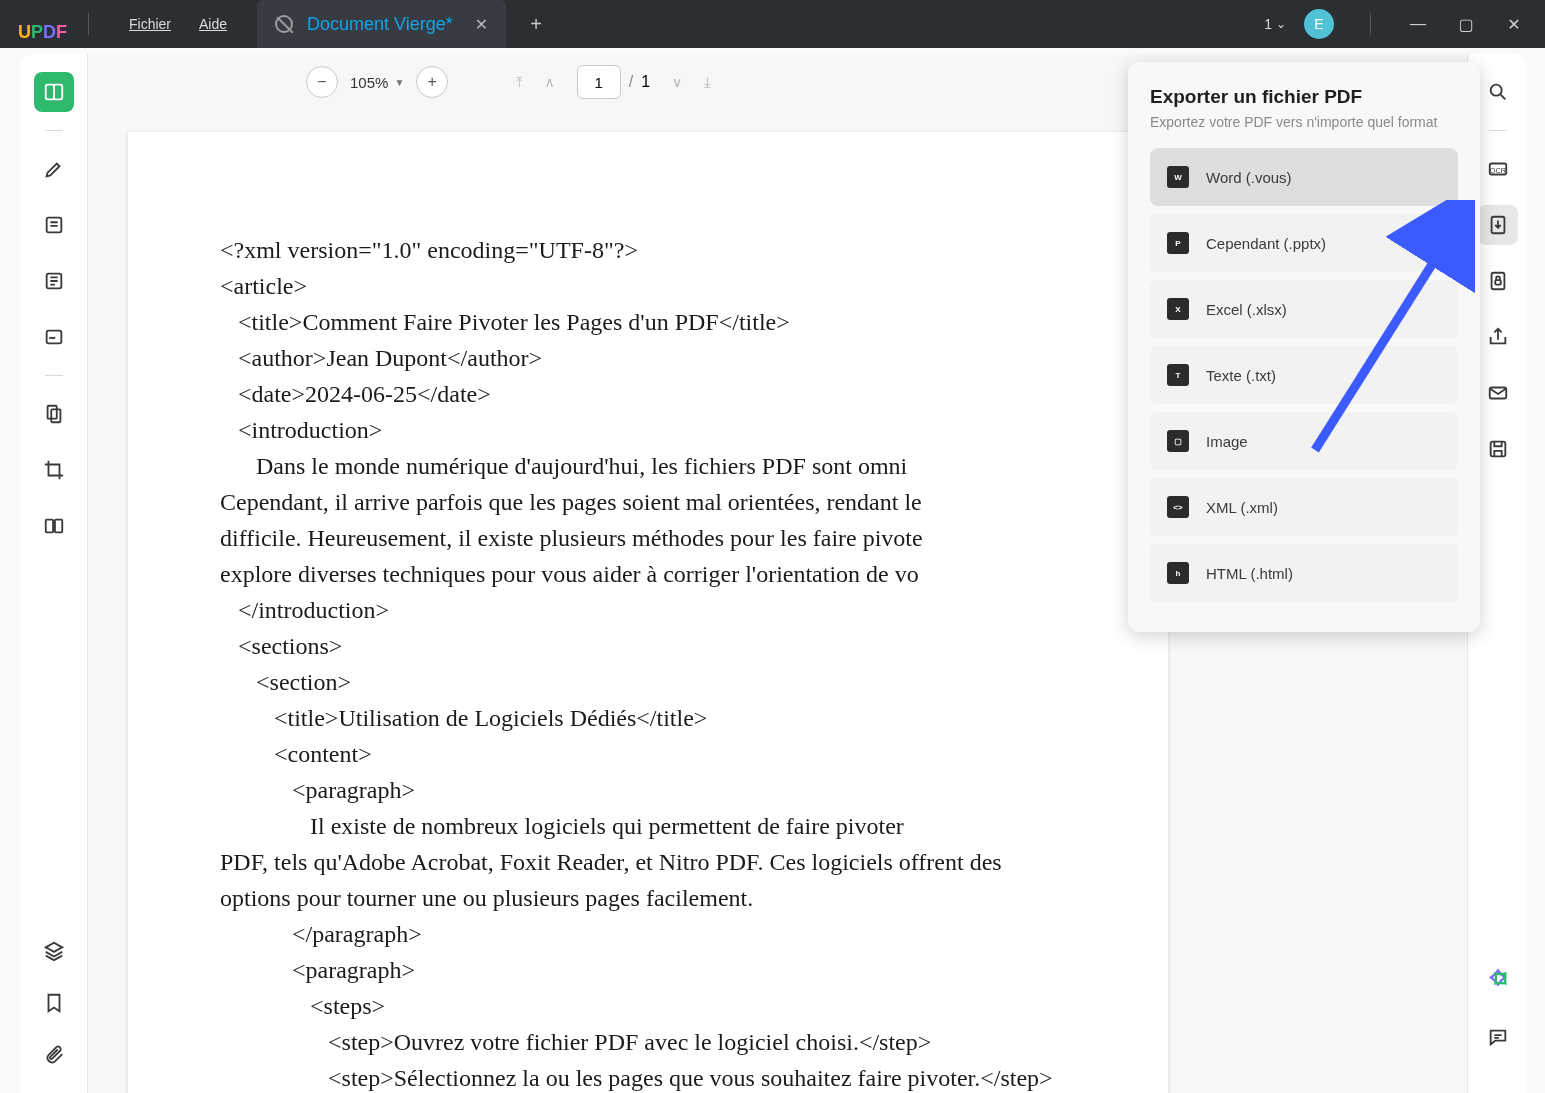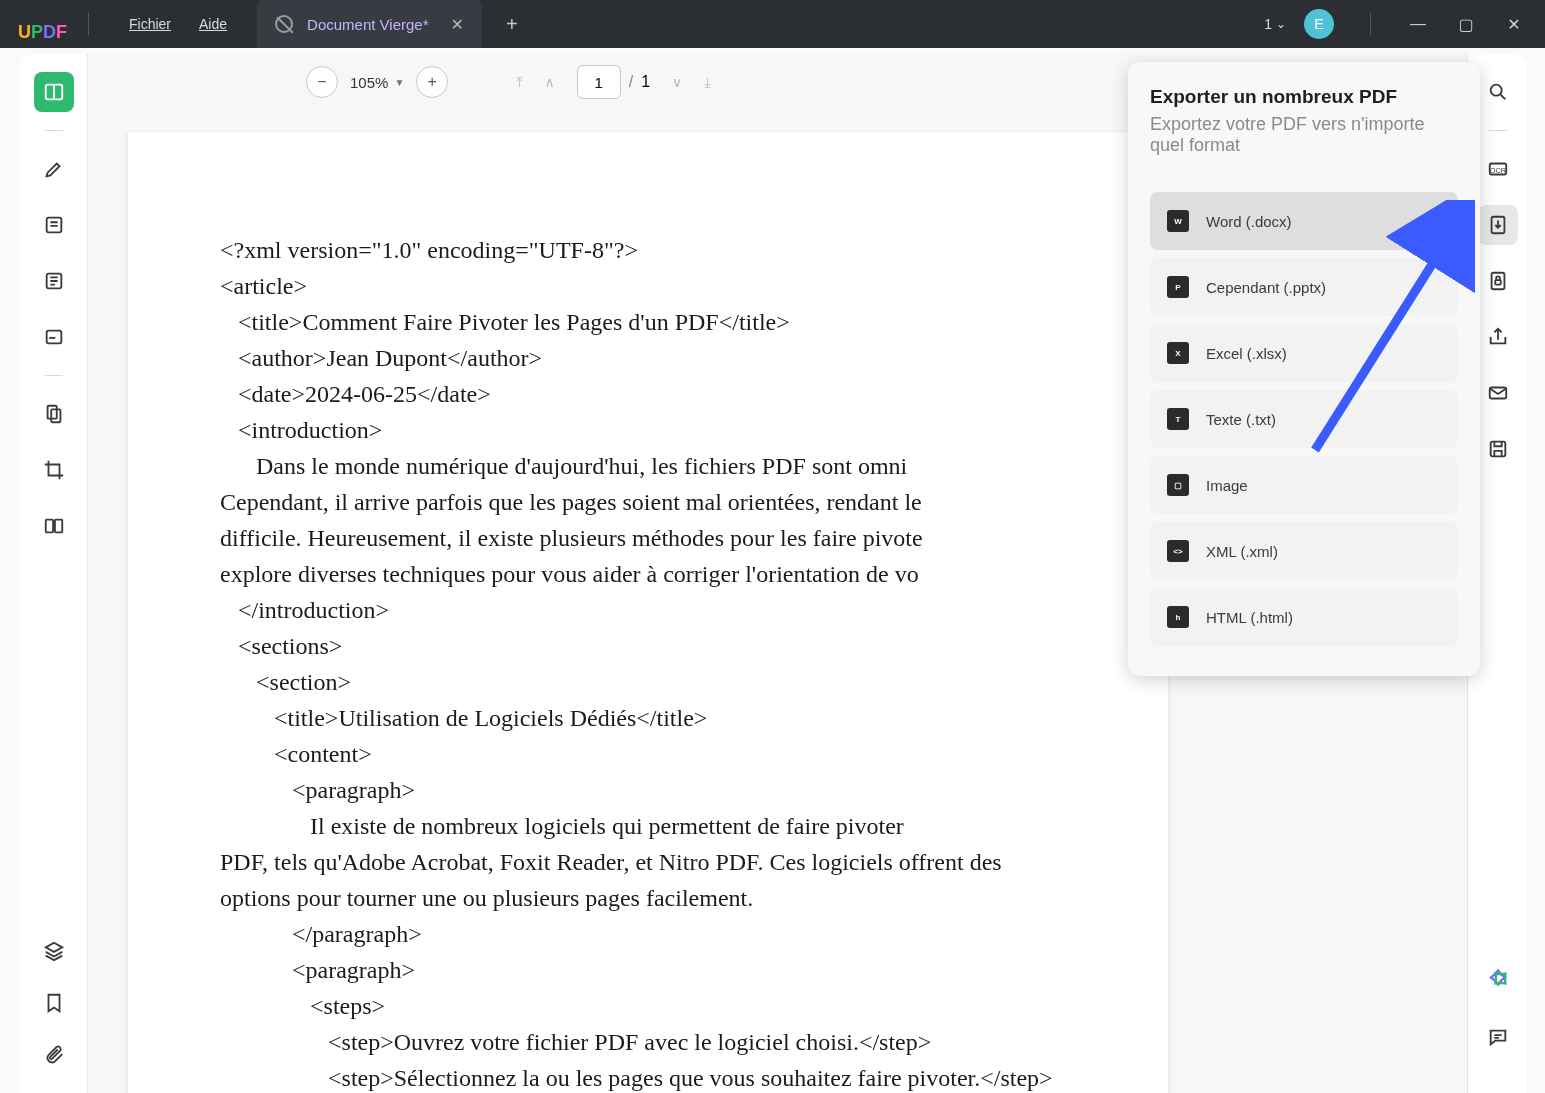--- a/index.html
+++ b/index.html
@@ -12,21 +12,21 @@
 .logo .p { color: #2fb96f; }
 .logo .d { color: #7a6fff; }
 .logo .f { color: #ff5dac; }
 .menu { display: flex; gap: 28px; padding-left: 22px; }
 .menu span { font-size: 14px; color: #d9dbde; cursor: pointer; text-decoration: underline; }
 .sep { width: 1px; height: 22px; background: #54575c; margin: 0 18px; }
 
 .tab { display: flex; align-items: center; height: 48px; background: #383c42; padding: 0 18px; gap: 14px; margin-left: 30px; border-radius: 6px 6px 0 0; }
 .tab-icon { width: 18px; height: 18px; border: 2px solid #9a9d9f; border-radius: 50%; position: relative; }
 .tab-icon::after { content: ""; position: absolute; width: 22px; height: 2px; background: #9a9d9f; top: 7px; left: -3px; transform: rotate(45deg); }
-.tab-title { font-size: 15px; color: #c4b5fd; }
+.tab-title { font-size: 18px; color: #0ea5e9; }
 .tab-close { font-size: 16px; color: #b6b9bb; cursor: pointer; padding-left: 8px; }
 .tab-plus { font-size: 20px; color: #c6c8cb; margin-left: 24px; cursor: pointer; }
 
 .right-controls { margin-left: auto; display: flex; align-items: center; gap: 10px; padding-right: 12px; }
 .ctrl-num { color: #d9dbde; font-size: 14px; display: flex; align-items: center; gap: 4px; }
 .chev { font-size: 12px; }
 .avatar { width: 30px; height: 30px; border-radius: 50%; background: #4fc2d6; color: #fff; font-size: 14px; display: flex; align-items: center; justify-content: center; margin: 0 8px; }
 .winbtn { width: 38px; height: 28px; display: flex; align-items: center; justify-content: center; font-size: 16px; color: #cfd1d4; cursor: pointer; }
 
 
@@ -52,21 +52,21 @@
 .page-sep { color: #888; }
 
 
 .page-wrapper { flex: 1; overflow: auto; padding: 22px 0 0 40px; }
 .page { width: 1040px; min-height: 1400px; background: #fff; box-shadow: 0 1px 4px rgba(0,0,0,.12); padding: 100px 92px; }
 .page-text { font-family: Georgia, "Times New Roman", serif; font-size: 24px; line-height: 1.5; color: #1b1b1b; white-space: pre-wrap; }
 
 
 .export-panel { position: absolute; top: 62px; right: 65px; width: 352px; background: #f8f8f8; border-radius: 12px; box-shadow: 0 4px 18px rgba(0,0,0,.18); padding: 24px 22px 22px; z-index: 20; }
 .export-title { font-size: 19px; font-weight: 700; color: #1f1f1f; margin-bottom: 6px; }
-.export-sub { font-size: 18px; color: #8a8a8a; margin-bottom: 36px; }
+.export-sub { font-size: 14px; color: #8a8a8a; margin-bottom: 18px; }
 .export-opt { display: flex; align-items: center; gap: 16px; height: 58px; padding: 0 16px; background: #f2f2f2; border-radius: 8px; margin-bottom: 8px; cursor: pointer; }
 .export-opt.selected { background: #dedede; }
 .export-opt .icon { width: 24px; height: 24px; display: flex; align-items: center; justify-content: center; }
 .opt-label { font-size: 15px; color: #3b3b3b; }
 
 
 .right-sidebar { width: 60px; background: #fff; display: flex; flex-direction: column; align-items: center; padding: 18px 0; gap: 16px; border-left: 1px solid #e6e6e6; border-top-right-radius: 14px; margin-right: 18px; margin-top: 6px; }
 .right-sidebar .side-btn.hl { background: #e7e7e7; }
 .rs-bottom { margin-top: auto; display: flex; flex-direction: column; gap: 16px; align-items: center; padding-bottom: 18px; }
 .ai-icon { width: 28px; height: 28px; }
@@ -287,30 +287,30 @@
         <svg class="ic" viewBox="0 0 24 24" fill="none" stroke="currentColor" stroke-width="2">
             <path d="M4 5h16v11H9l-5 4V5z"></path>
             <path d="M8 10h8M8 13h5"></path>
           </svg>
       </div>
     </div>
   </div>
 </div>
 
 <div class="export-panel">
-  <div class="export-title">Exporter un nombreux PDF</div>
+  <div class="export-title">Exporter un fichier PDF</div>
   <div class="export-sub">Exportez votre PDF vers n'importe quel format</div>
   <div id="export-list">
       <div class="export-opt selected">
         <div class="icon">
           <div class="file-badge">
             <span>W</span>
           </div>
         </div>
-        <div class="opt-label">Word (.docx)</div>
+        <div class="opt-label">Word (.vous)</div>
       </div>
       <div class="export-opt">
         <div class="icon">
           <div class="file-badge">
             <span>P</span>
           </div>
         </div>
         <div class="opt-label">Cependant (.pptx)</div>
       </div>
       <div class="export-opt">

